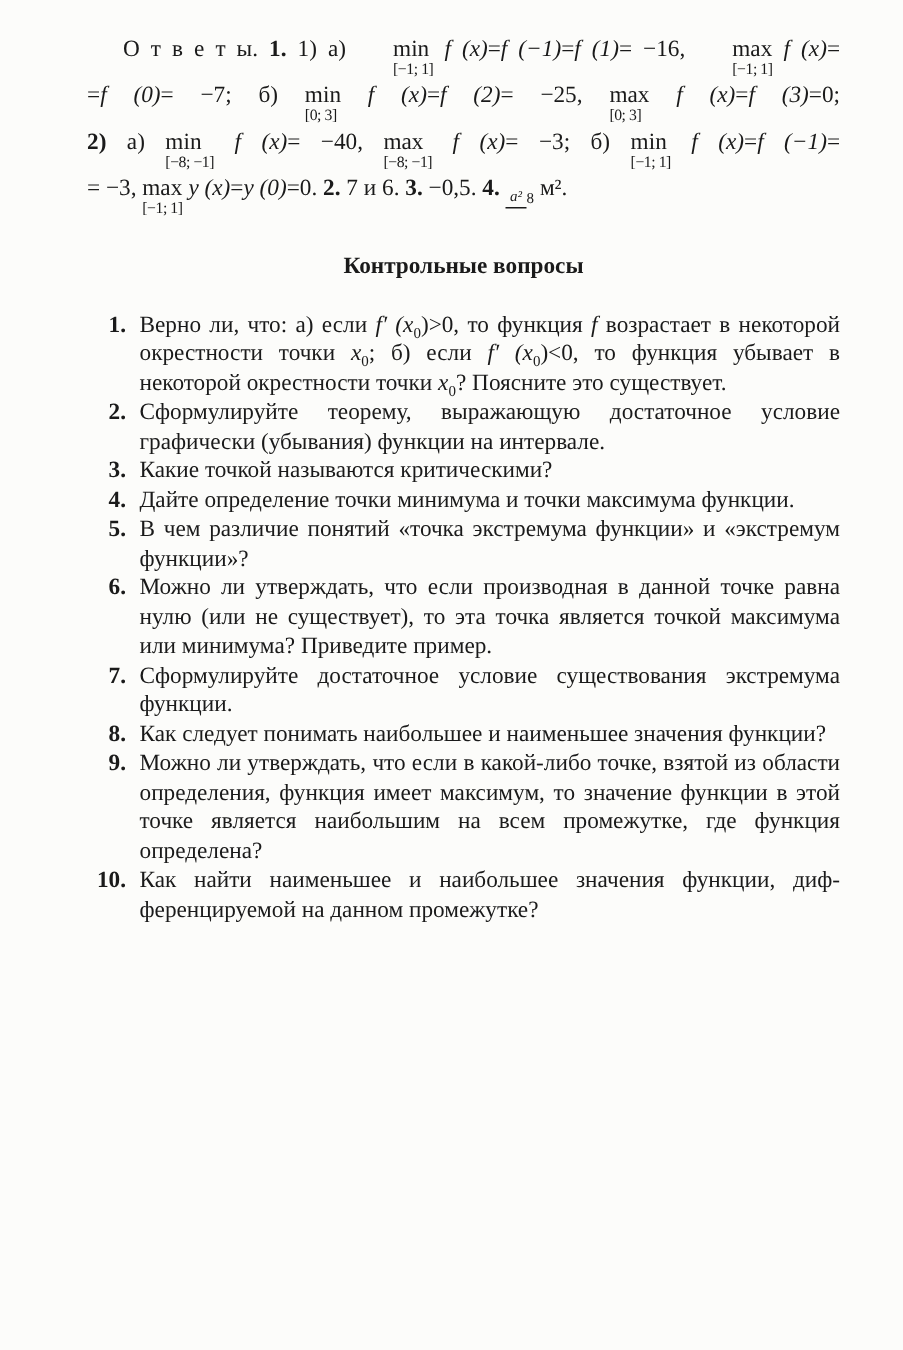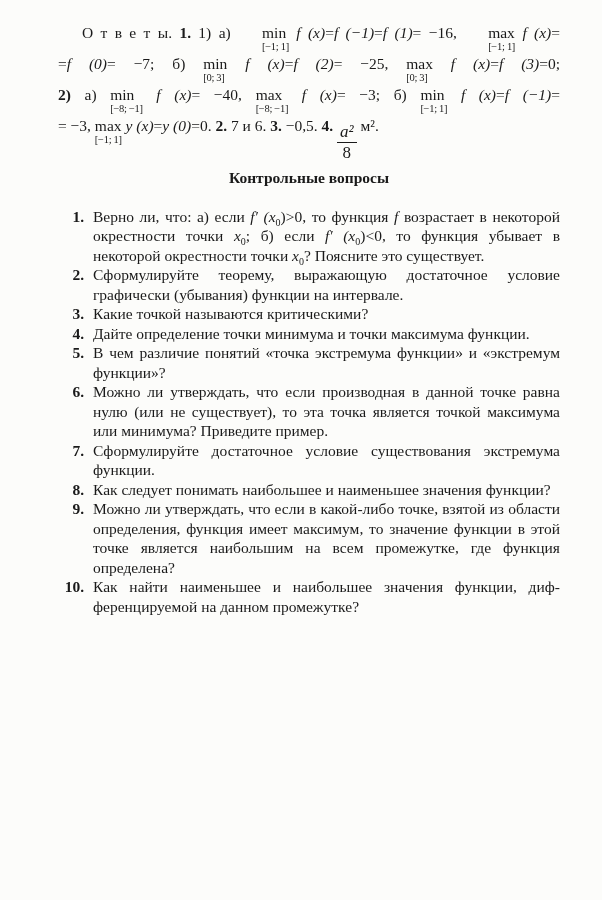--- a/index.html
+++ b/index.html
@@ -20,21 +20,21 @@
   
   .answers { margin-top: 4px; }
   .fline { text-align: justify; text-align-last: justify; height: 31px; line-height: 31px; white-space: normal; }
   .fline.last { text-align-last: left; }
   .fline.ind { text-indent: 24px; }
 
   .mm { display: inline-flex; flex-direction: column; align-items: flex-start; line-height: 1; }
   .mmtop { font-size: 15.5px; }
   .mmbot { font-size: 10.5px; margin-top: 1px; letter-spacing: -0.3px; white-space: nowrap; }
 
-  .frac { display: inline-flex; flex-direction: column; align-items: center; line-height: 1.05; font-size: 17px; vertical-align: -0.35em; }
+  .frac { display: inline-flex; flex-direction: row; align-items: center; line-height: 1.05; font-size: 10px; vertical-align: -0.35em; }
   .fnum { font-style: italic; border-bottom: 1px solid #1a1a1a; padding: 0 3px 1px; }
   .fden { padding-top: 1px; }
 
   .heading { text-align: center; font-weight: bold; font-size: 15.5px; margin: 27px 0 19px 0; }
 
   .qrow { display: flex; }
   .qnum { flex: none; width: 26px; text-align: right; font-weight: bold; }
   .qtext { flex: 1; margin-left: 9px; text-align: justify; hyphens: manual; }
 
   sub { font-size: 10px; line-height: 0; }

